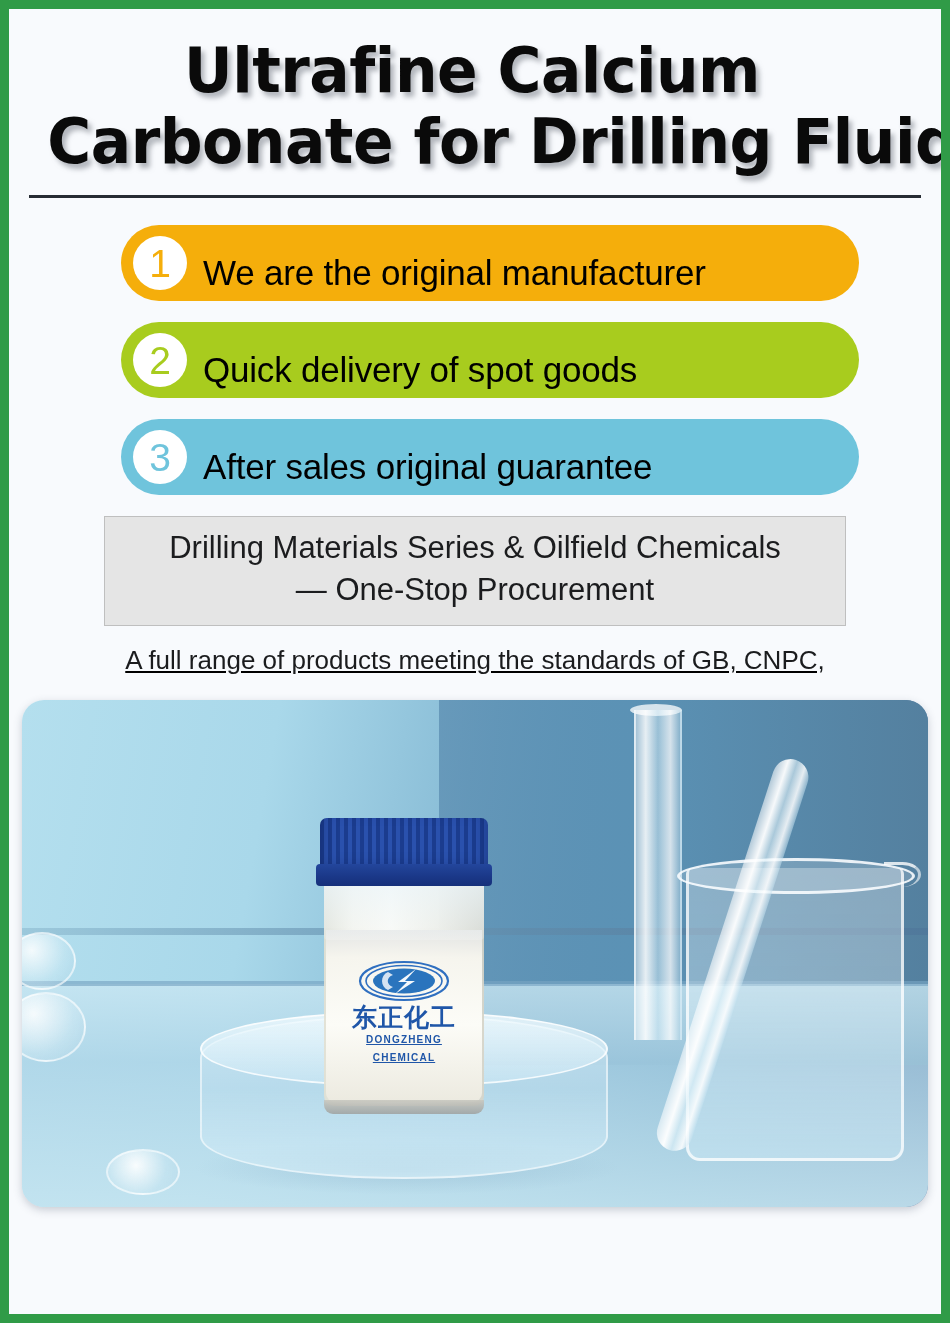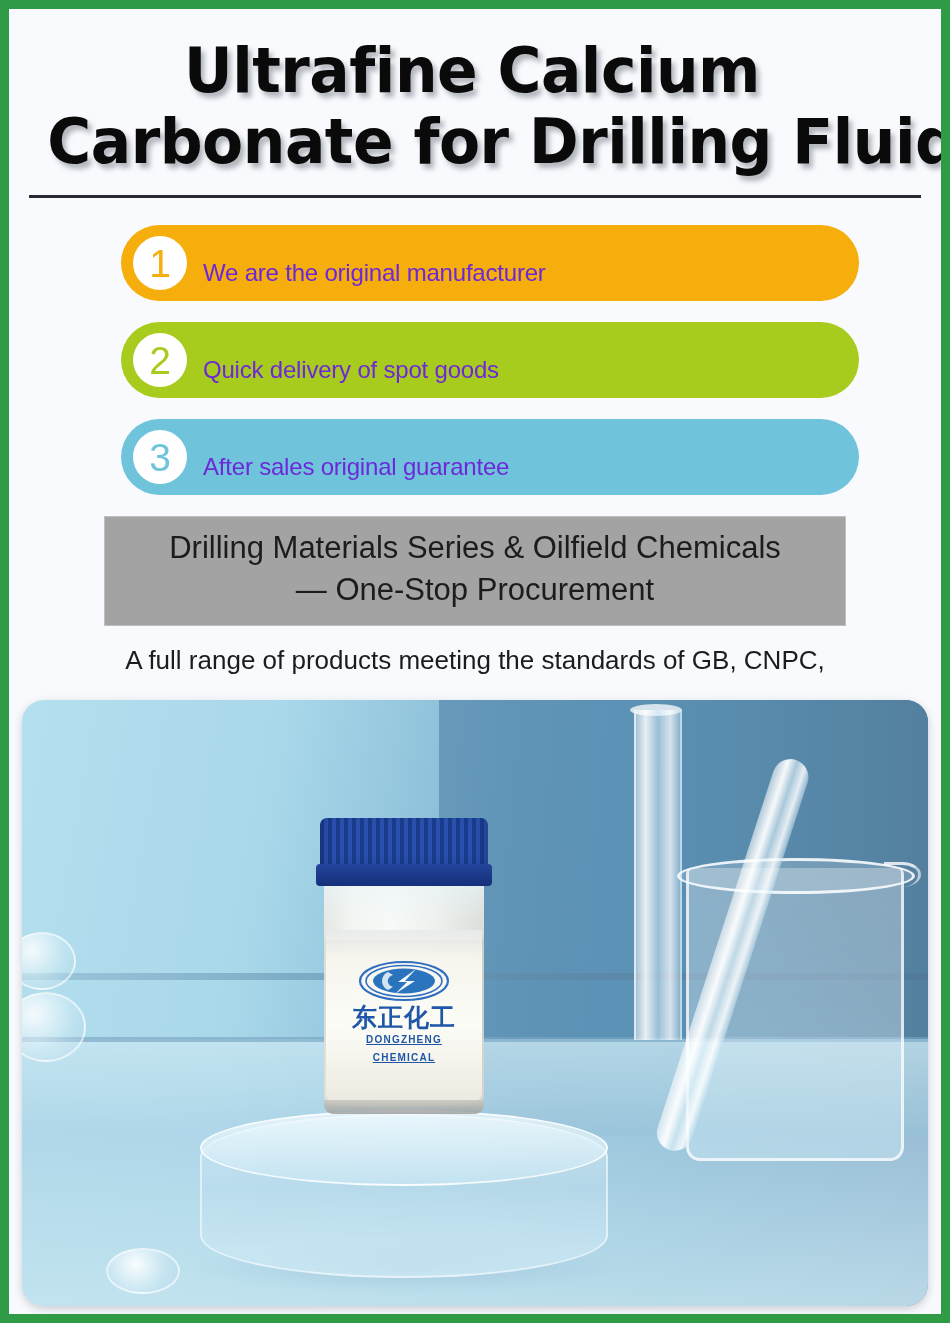--- a/index.html
+++ b/index.html
@@ -65,59 +65,60 @@
     background: #ffffff;
     display: flex;
     align-items: center;
     justify-content: center;
     font-size: 39px;
     line-height: 1;
     font-weight: 400;
     margin-right: 16px;
   }
   .pill-text {
-    font-size: 24px;
-    color: #6d28d9;
+    font-size: 35px;
+    color: #000000;
     letter-spacing: -0.2px;
     white-space: nowrap;
     margin-top: 20px;
   }
 
   
   .subtitle-box {
     margin: 12px 95px 0 95px;
-    background: #a3a3a3;
+    background: #e5e5e5;
     border: 1px solid #bfbfbf;
     padding: 10px 14px 14px 14px;
     text-align: center;
   }
   .subtitle-line {
     font-size: 31px;
     line-height: 42px;
     color: #1b1c1e;
     white-space: nowrap;
   }
 
   
   .description {
     margin: 16px 60px 0 60px;
     text-align: center;
+    text-decoration: underline;
   }
   .desc-line {
     font-size: 26px;
     line-height: 36px;
     color: #1b1c1e;
     white-space: nowrap;
   }
 
   
   .photo {
     position: relative;
     margin: 22px 13px 0 13px;
-    height: 606px;
+    height: 507px;
     border-radius: 22px;
     overflow: hidden;
     background: linear-gradient(100deg, #b4dfee 0%, #a9d8ea 26%, #7fb4d0 52%, #5b92b5 74%, #55709a 100%);
     box-shadow: 0 3px 9px rgba(60,70,90,0.25);
   }
   
   .wall-right {
     position: absolute;
     left: 46%;
     top: 0;

